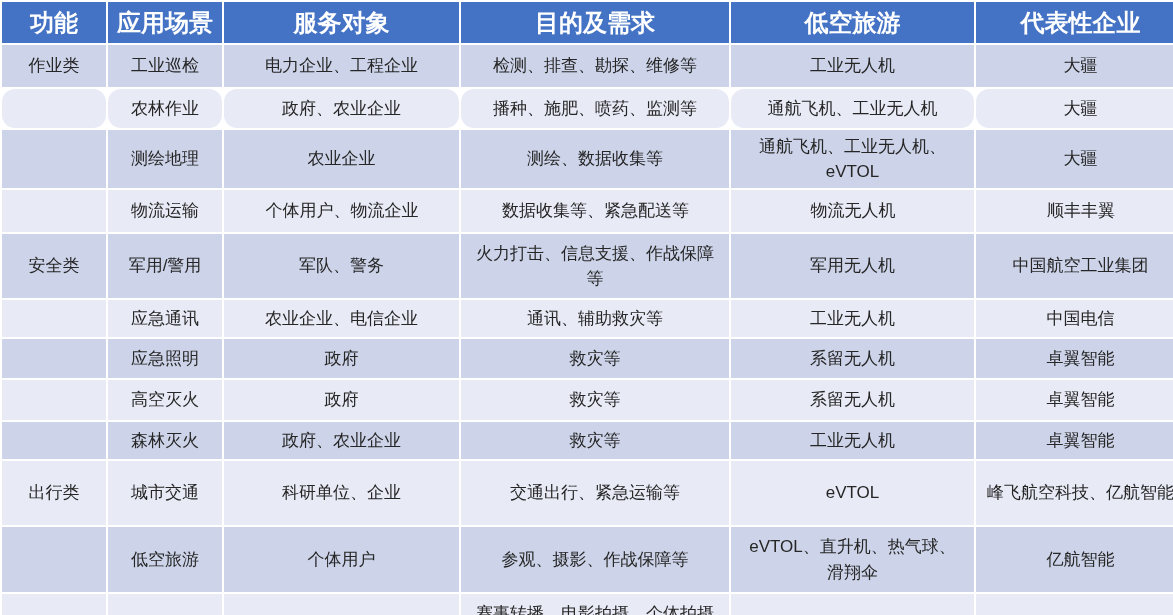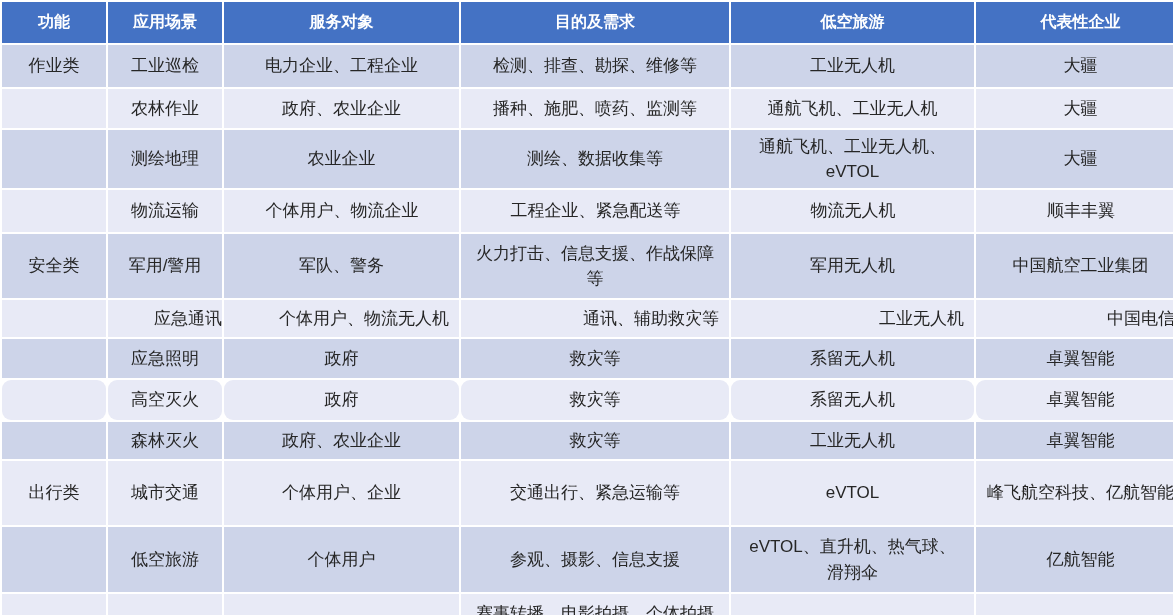--- a/index.html
+++ b/index.html
@@ -17,49 +17,49 @@
   table.drone-table {
     width: 1173px;
     border-collapse: separate;
     border-spacing: 2px;
     table-layout: fixed;
   }
   table.drone-table th {
     background: #4472c4;
     color: #ffffff;
     font-weight: bold;
-    font-size: 16px;
+    font-size: 24px;
     height: 41px;
     text-align: center;
     vertical-align: middle;
     padding: 0 4px;
   }
   table.drone-table td {
     font-size: 17px;
     color: #262626;
     text-align: center;
     vertical-align: middle;
     line-height: 1.5;
     padding: 2px 10px;
     word-break: break-word;
   }
   
-  table.drone-table td:nth-child(2) { padding: 2px 0; }
+  table.drone-table td:nth-child(2) { padding: 2px 17px; }
   
   tbody tr:nth-child(odd) td  { background: #cdd4e9; }
   tbody tr:nth-child(even) td { background: #e8eaf6; }
   
   tbody tr:nth-child(1)  td { height: 38px; margin-left: 35px; }
-  tbody tr:nth-child(2)  td { height: 35px; }
+  tbody tr:nth-child(2)  td { height: 35px; border-radius: 13px; }
   tbody tr:nth-child(3)  td { height: 54px; }
   tbody tr:nth-child(4)  td { height: 38px; padding-left: 11px; }
   tbody tr:nth-child(5)  td { height: 60px; }
-  tbody tr:nth-child(6)  td { height: 33px; text-align: right; }
+  tbody tr:nth-child(6)  td { height: 33px; }
   tbody tr:nth-child(7)  td { height: 35px; }
-  tbody tr:nth-child(8)  td { height: 36px; border-radius: 9px; }
+  tbody tr:nth-child(8)  td { height: 36px; }
   tbody tr:nth-child(9)  td { height: 33px; }
   tbody tr:nth-child(10) td { height: 60px; margin-top: 8px; }
   tbody tr:nth-child(11) td { height: 61px; }
   tbody tr:nth-child(12) td { height: 60px; }
 </style>
 </head>
 <body>
 
 <div class="page">
   <table class="drone-table">
@@ -103,36 +103,36 @@
         <td>测绘地理</td>
         <td>农业企业</td>
         <td>测绘、数据收集等</td>
         <td>通航飞机、工业无人机、eVTOL</td>
         <td>大疆</td>
       </tr>
       <tr>
         <td></td>
         <td>物流运输</td>
         <td>个体用户、物流企业</td>
-        <td>工程企业、紧急配送等</td>
+        <td>数据收集等、紧急配送等</td>
         <td>物流无人机</td>
         <td>顺丰丰翼</td>
       </tr>
       <tr>
         <td>安全类</td>
         <td>军用/警用</td>
         <td>军队、警务</td>
         <td>火力打击、信息支援、作战保障等</td>
         <td>军用无人机</td>
         <td>中国航空工业集团</td>
       </tr>
       <tr>
         <td></td>
         <td>应急通讯</td>
-        <td>个体用户、物流无人机</td>
+        <td>农业企业、电信企业</td>
         <td>通讯、辅助救灾等</td>
         <td>工业无人机</td>
         <td>中国电信</td>
       </tr>
       <tr>
         <td></td>
         <td>应急照明</td>
         <td>政府</td>
         <td>救灾等</td>
         <td>系留无人机</td>
@@ -150,30 +150,30 @@
         <td></td>
         <td>森林灭火</td>
         <td>政府、农业企业</td>
         <td>救灾等</td>
         <td>工业无人机</td>
         <td>卓翼智能</td>
       </tr>
       <tr>
         <td>出行类</td>
         <td>城市交通</td>
-        <td>个体用户、企业</td>
+        <td>科研单位、企业</td>
         <td>交通出行、紧急运输等</td>
         <td>eVTOL</td>
         <td>峰飞航空科技、亿航智能</td>
       </tr>
       <tr>
         <td></td>
         <td>低空旅游</td>
         <td>个体用户</td>
-        <td>参观、摄影、信息支援</td>
+        <td>参观、摄影、作战保障等</td>
         <td>eVTOL、直升机、热气球、滑翔伞</td>
         <td>亿航智能</td>
       </tr>
       <tr>
         <td></td>
         <td>航拍</td>
         <td>个体用户、企业、政府</td>
         <td>赛事转播、电影拍摄、个体拍摄等</td>
         <td>消费级无人机</td>
         <td>大疆</td>

